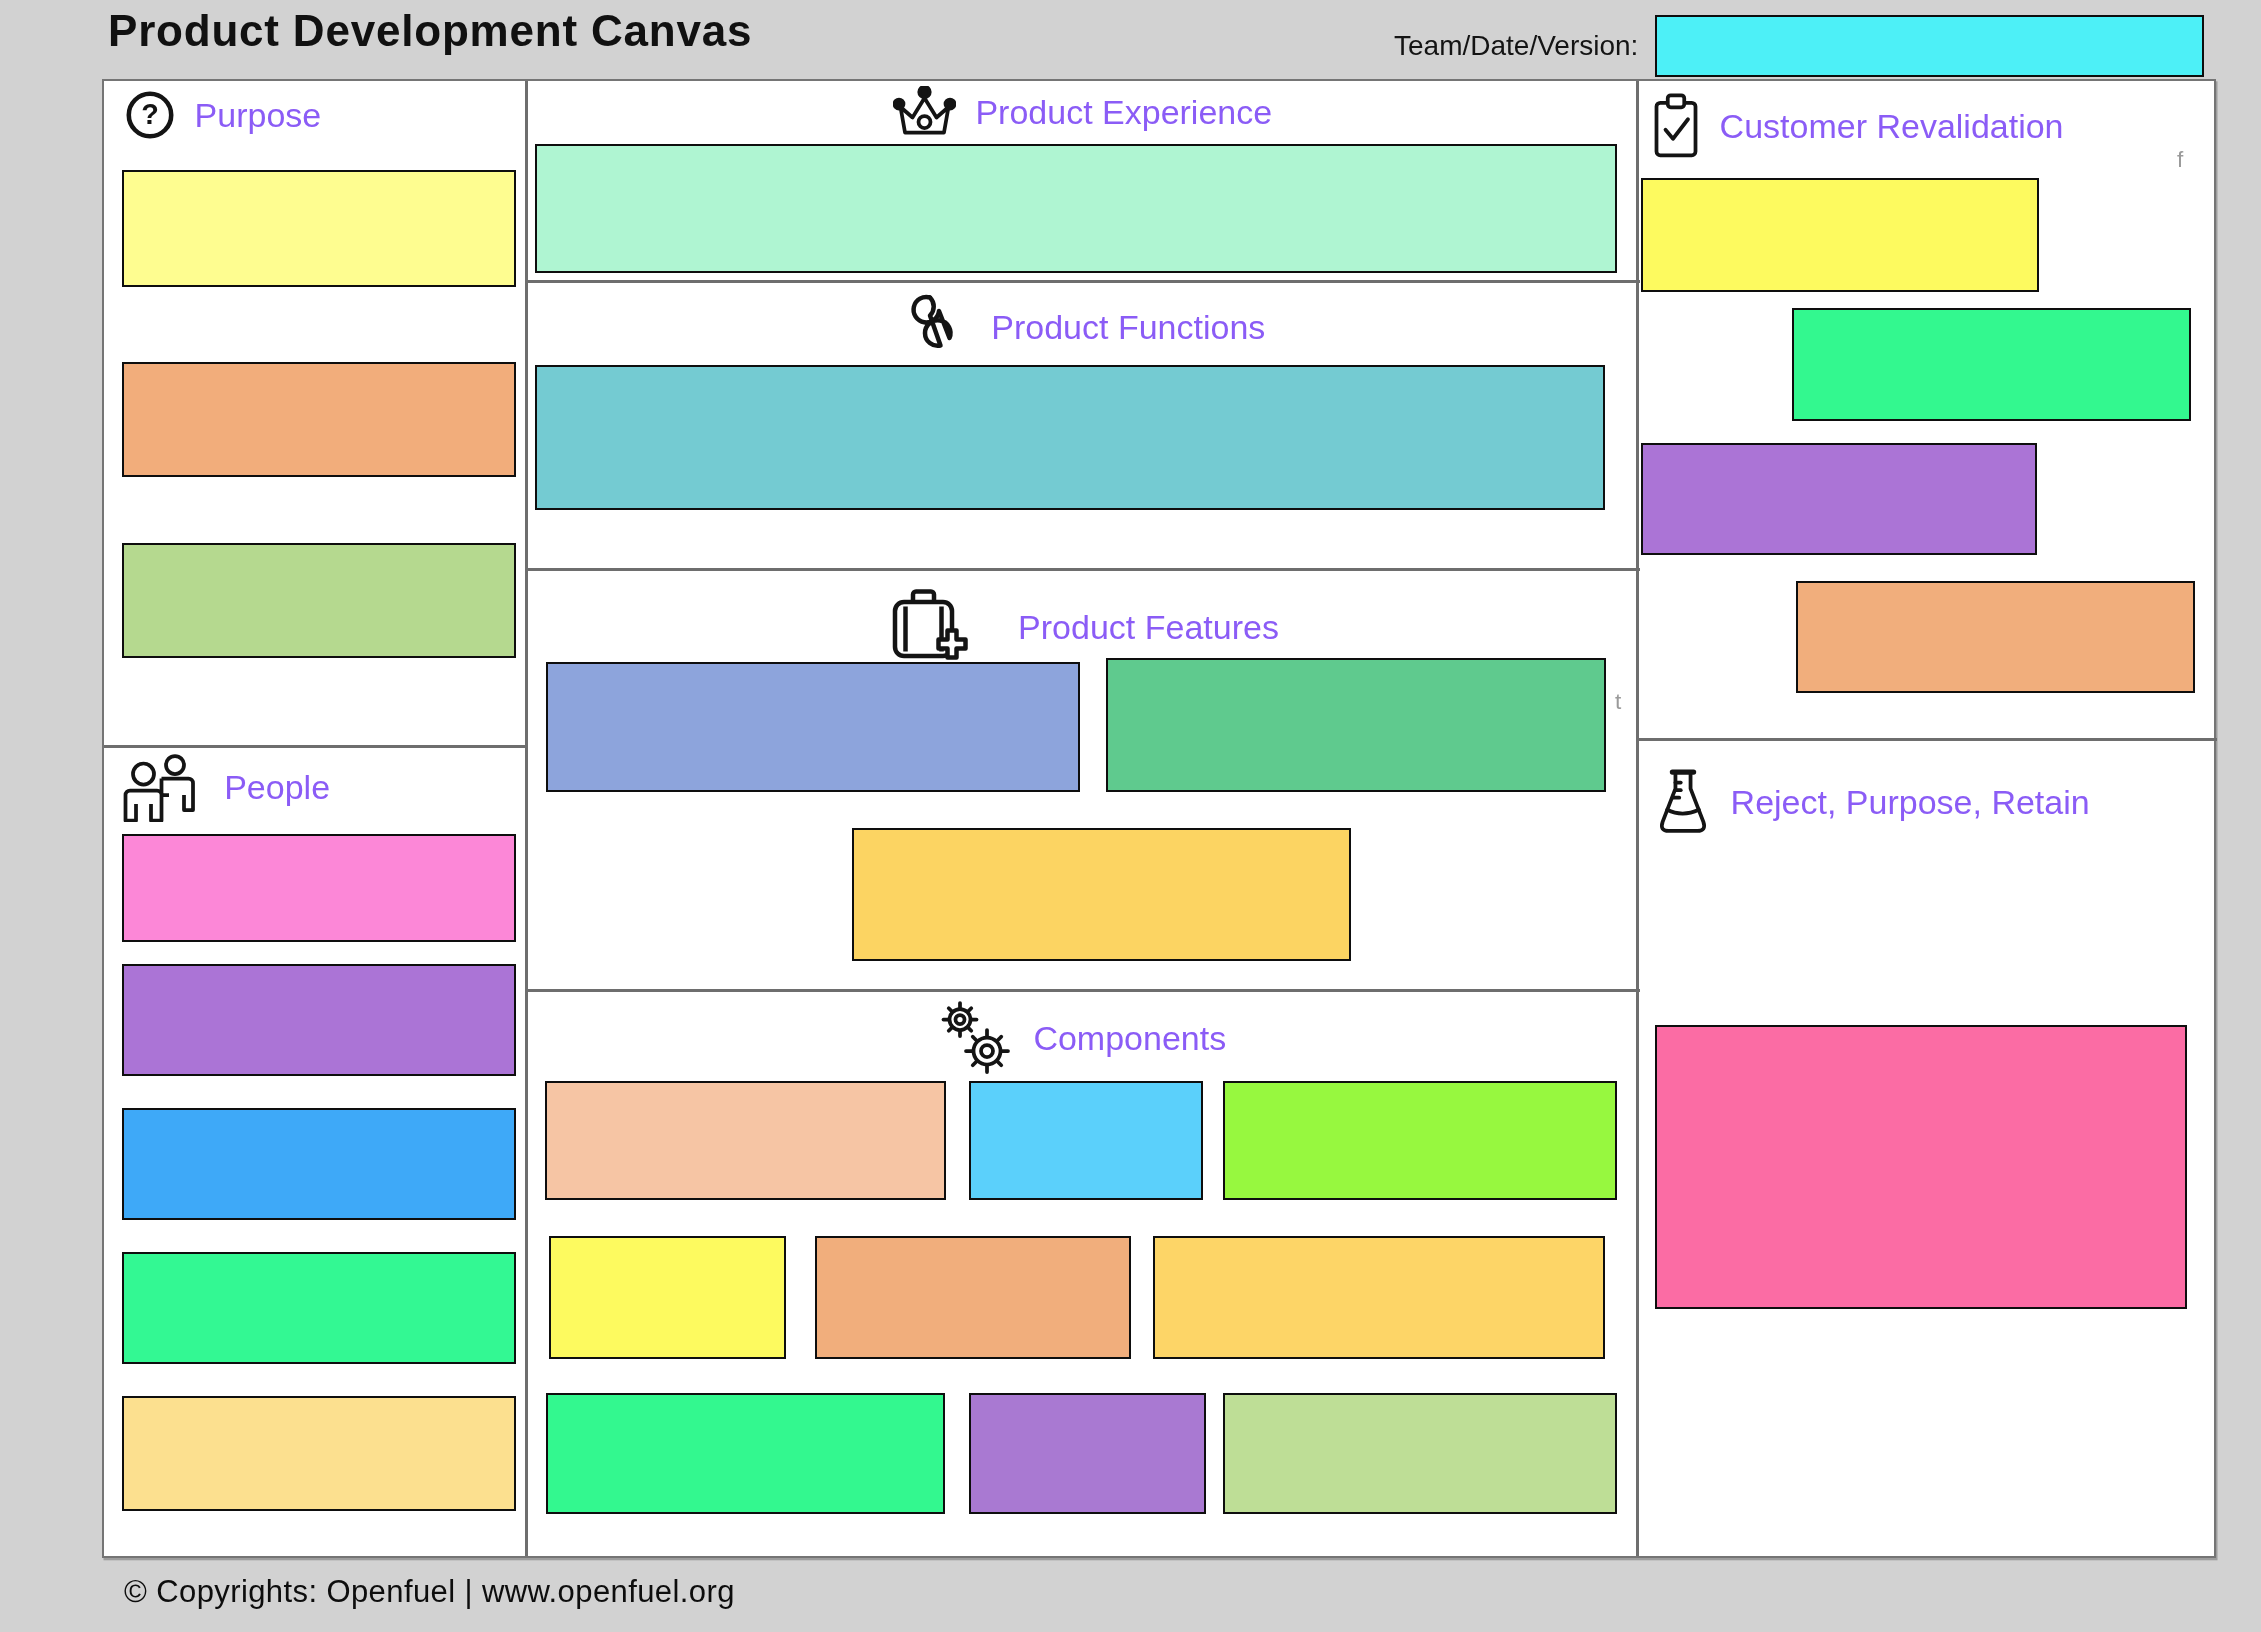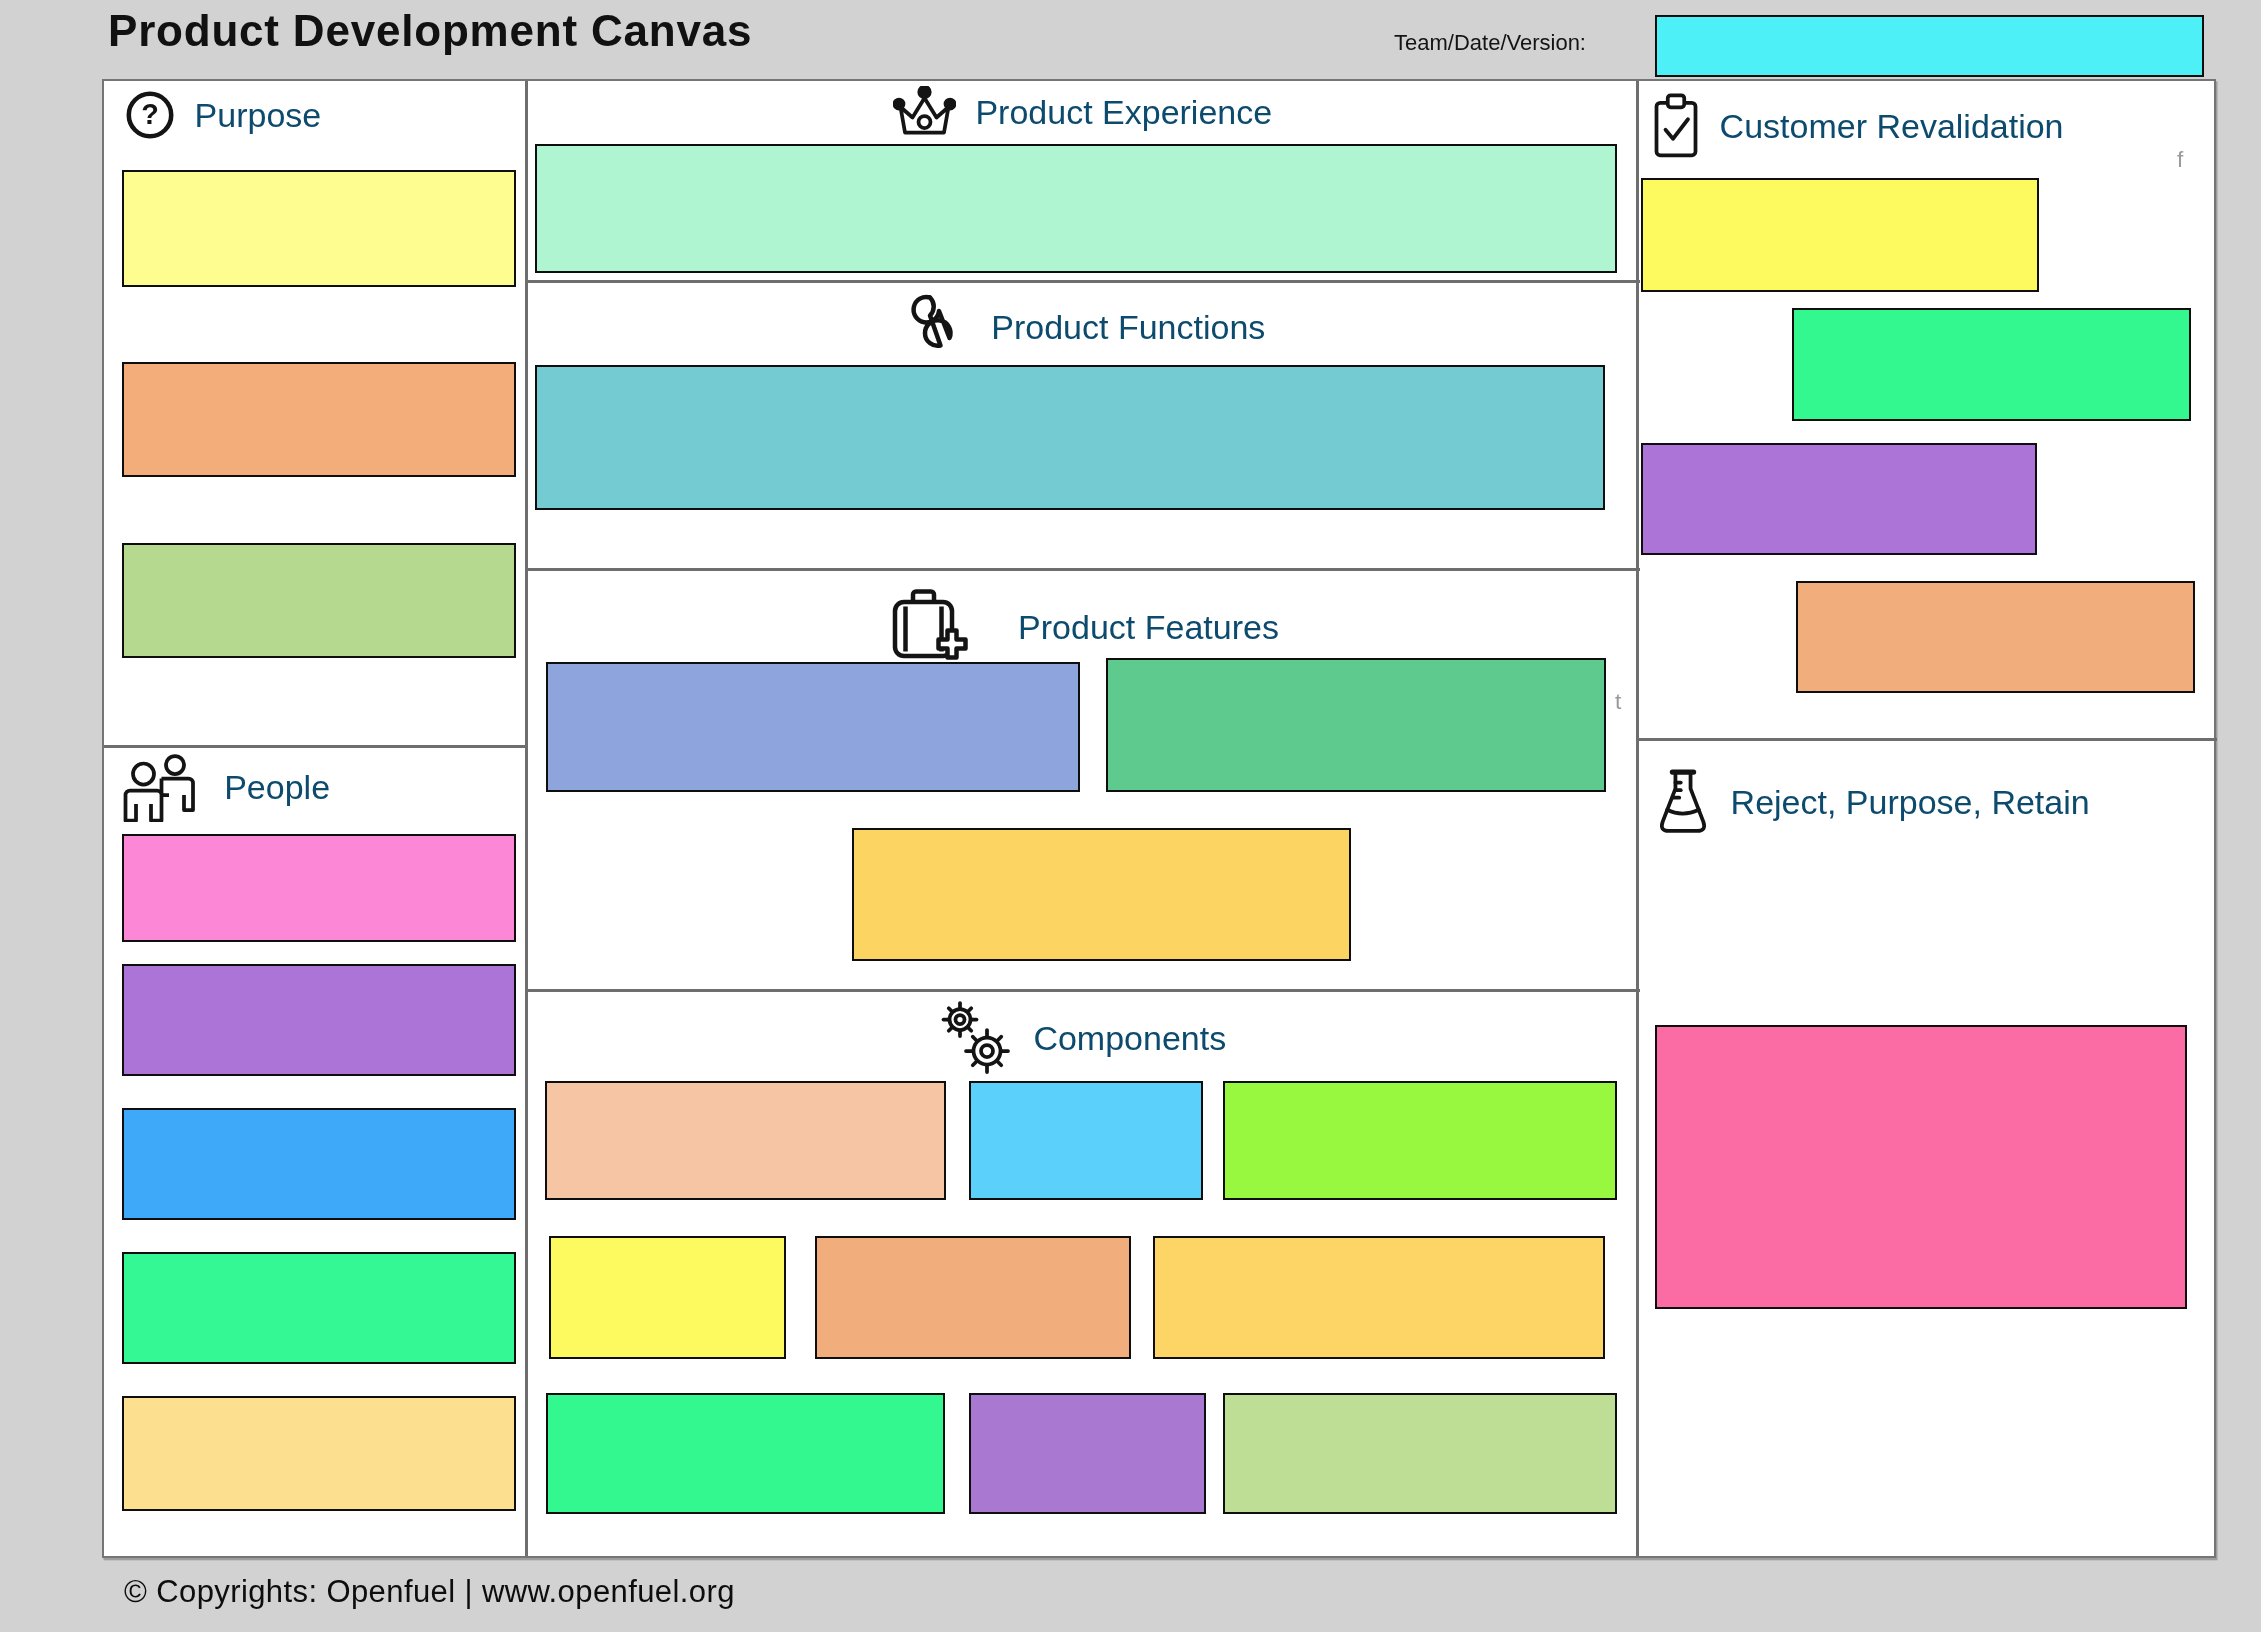--- a/index.html
+++ b/index.html
@@ -8,39 +8,39 @@
     background:#d2d2d2;
     font-family:"Liberation Sans", sans-serif;
     color:#111;
     overflow:hidden;
   }
   .abs{position:absolute;margin-left:28px;}
   #page-title{
     left:80px;top:6px;font-size:44px;font-weight:600;letter-spacing:0.8px;
   }
   #team-label{
-    left:1366px;top:30px;font-size:22px;font-weight:400;color:#141414;
+    left:1366px;top:30px;font-size:28px;font-weight:400;color:#141414;
   }
   #team-note{
     left:1627px;top:15px;width:549px;height:62px;
     border:2.3px solid #0d0d0d;box-sizing:border-box;background:#4DF0F7;
   }
   #canvas{
     left:74px;top:79px;width:2114px;height:1479px;
     background:#ffffff;border:2.3px solid #757575;box-sizing:border-box;
     box-shadow:1.5px 2.3px 0 rgba(0,0,0,.25);
   }
   .vline{position:absolute;top:0;bottom:0;width:3px;background:#6e6e6e;}
   .hline{position:absolute;height:3px;background:#6e6e6e;}
   .note{position:absolute;border:2.3px solid #0e0e0e;box-sizing:border-box;}
   .sec-header{
     position:absolute;display:flex;align-items:center;gap:19.6px;
   }
   .sec-header.centered{justify-content:center;}
-  .sec-label{font-size:34px;font-weight:500;color:#0c4a6e;white-space:nowrap;}
+  .sec-label{font-size:34px;font-weight:500;color:#8b5cf6;white-space:nowrap;}
   .icon{flex:0 0 auto;display:block;}
   .stray{position:absolute;color:#9a9a9a;font-size:22.6px;}
   #footer-text{
     left:96px;top:1574px;font-size:31px;font-weight:500;color:#0d0d0d;letter-spacing:0.4px;
   }
 </style>
 </head>
 <body>
 
 <div class="abs" id="page-title">Product Development Canvas</div>

